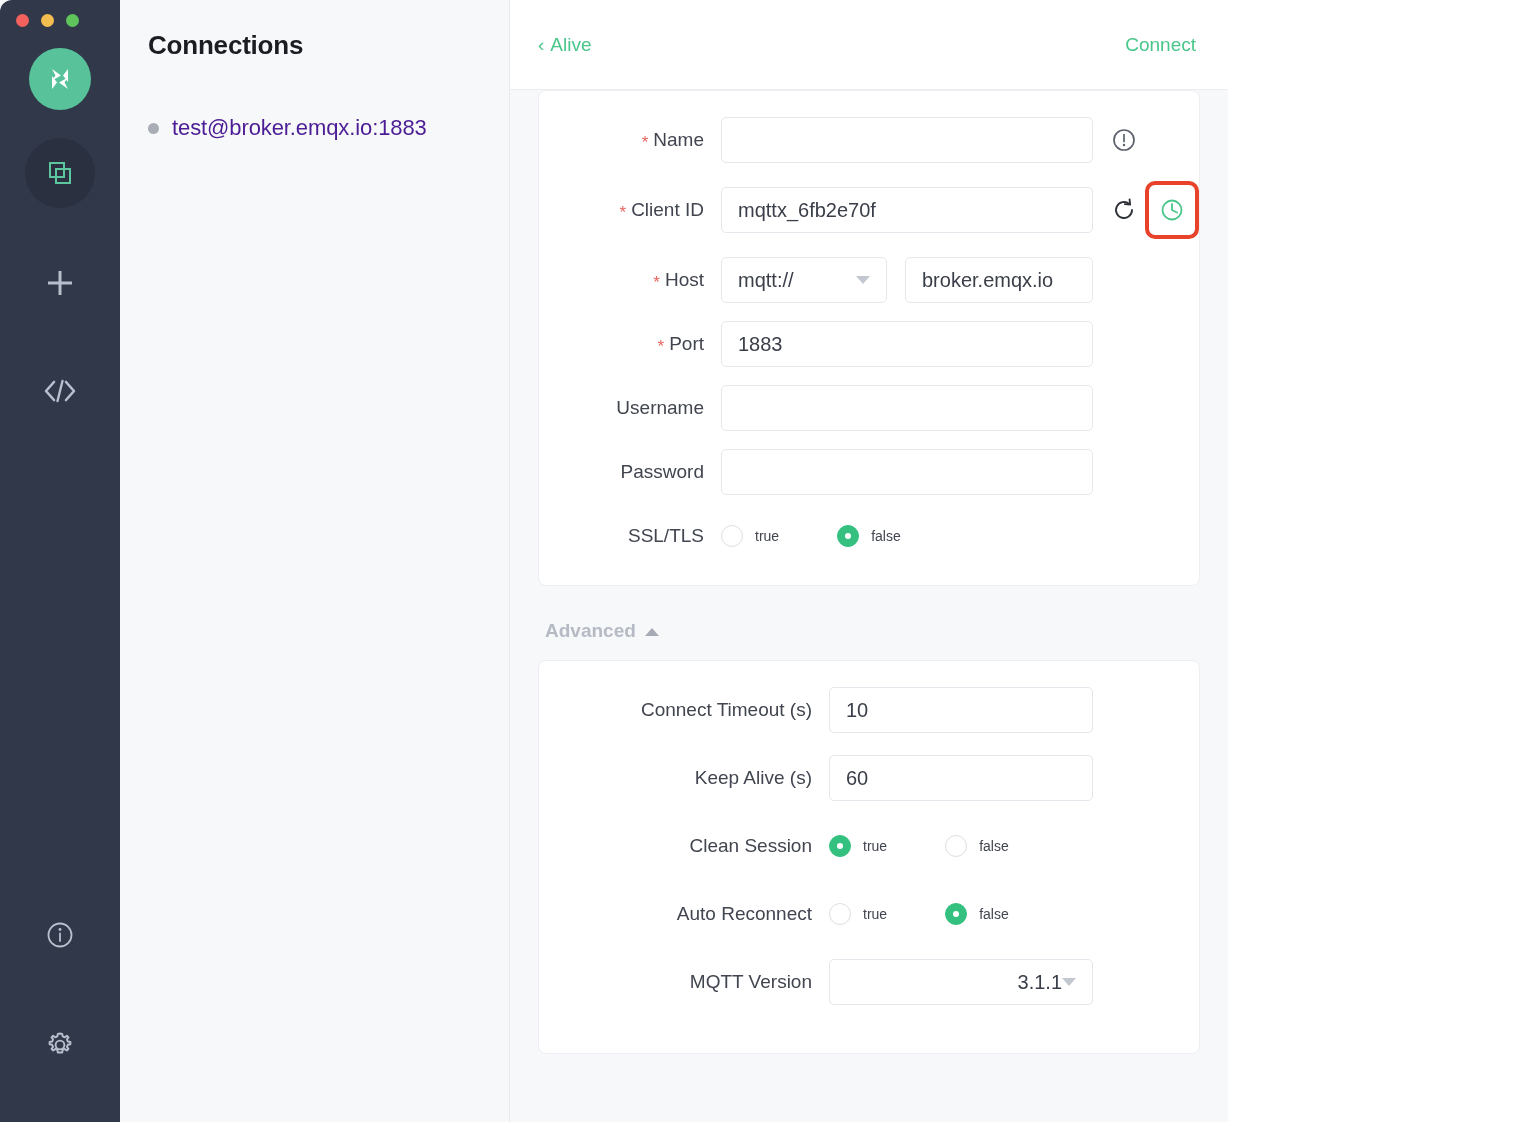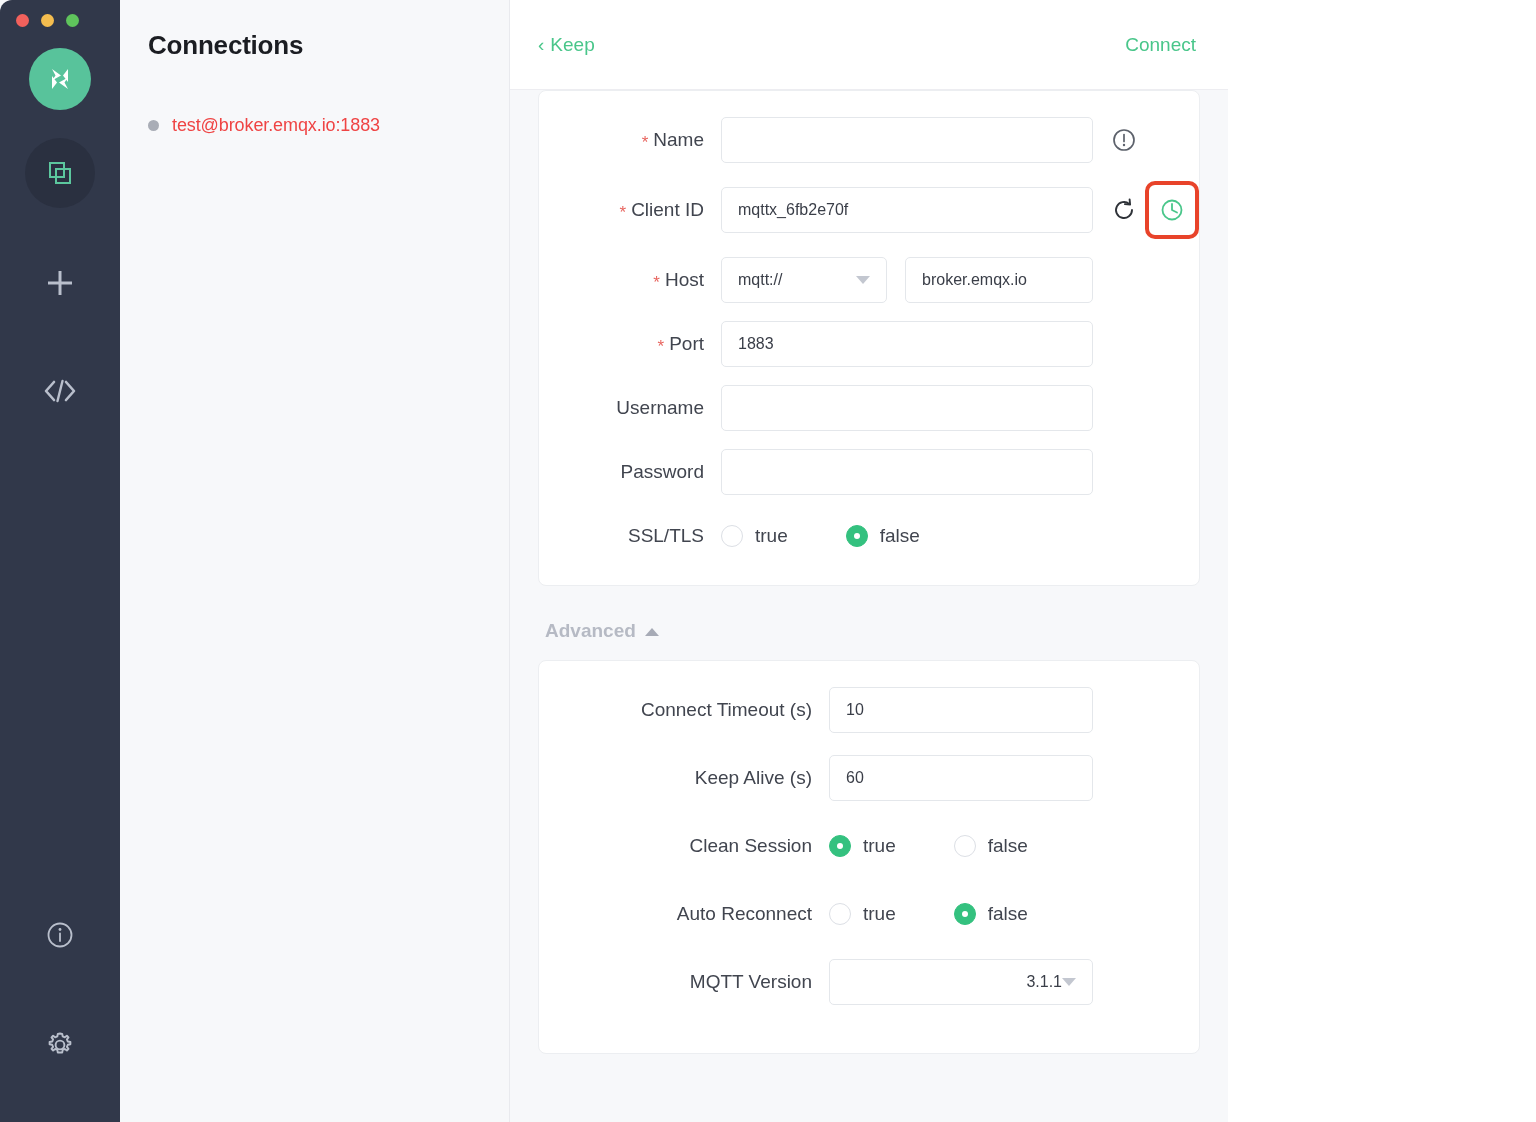--- a/index.html
+++ b/index.html
@@ -74,21 +74,21 @@
   .conn-list { margin-top: 46px; }
   .conn-item {
     display: flex; align-items: center;
     padding: 8px 0 8px 28px;
     gap: 13px;
   }
   .conn-status {
     width: 11px; height: 11px; border-radius: 50%;
     background: #a9adb6; flex: 0 0 11px;
   }
-  .conn-label { font-size: 18px; color: #ef4444; letter-spacing: -0.1px; }
+  .conn-label { font-size: 22px; color: #4c1d95; letter-spacing: -0.1px; }
 
   
   .detail {
     flex: 1 1 auto; height: 1122px;
     background: #f7f8fa;
     display: flex; flex-direction: column;
     position: relative;
     overflow: hidden;
   }
   .topbar {
@@ -152,21 +152,21 @@
     display: flex; justify-content: flex-end; align-items: center; gap: 5px;
   }
   .req { color: #e8655f; font-size: 17px; line-height: 1; margin-top: 4px; }
   .field {
     height: 46px;
     border: 1px solid #e4e7eb;
     border-radius: 5px;
     background: #ffffff;
     display: flex; align-items: center;
     padding: 0 16px;
-    font-size: 16px; color: #3a3e48;
+    font-size: 20px; color: #3a3e48;
   }
   .field.grow { flex: 1 1 auto; }
   .sel {
     width: 166px; flex: 0 0 166px;
     justify-content: space-between;
     margin-right: 18px;
     gap: 28px;
   }
   .chev-down {
     width: 0; height: 0;
@@ -190,21 +190,21 @@
   }
   .radio-group { display: flex; align-items: center; }
   .radio-opt { display: flex; align-items: center; gap: 12px; margin-right: 58px; }
   .radio {
     width: 22px; height: 22px; border-radius: 50%;
     border: 1px solid #dcdfe5; background: #ffffff;
     display: flex; align-items: center; justify-content: center;
   }
   .radio.on { background: #34c17f; border-color: #34c17f; }
   .radio.on::after { content: ""; width: 6px; height: 6px; border-radius: 50%; background: #ffffff; }
-  .radio-txt { font-size: 19px; color: #41454f; }
+  .radio-txt { font-size: 14px; color: #41454f; }
 
   .adv .lbl { width: 290px; flex: 0 0 290px; }
   .adv .row { margin-bottom: 22px; }
 </style>
 </head>
 <body>
 
 <div class="app">
 
   <div class="rail">
@@ -270,21 +270,21 @@
         <span class="conn-label">test@broker.emqx.io:1883</span>
       </div>
     </div>
   </div>
 
   <div class="detail">
 
     <div class="topbar">
       <div class="back-btn">
         <span class="back-chev">‹</span>
-        <span>Keep</span>
+        <span>Alive</span>
       </div>
       <div class="connect-btn">Connect</div>
     </div>
 
     <div class="scrollarea">
 
 
       <div class="card">
 
         <div class="row">

